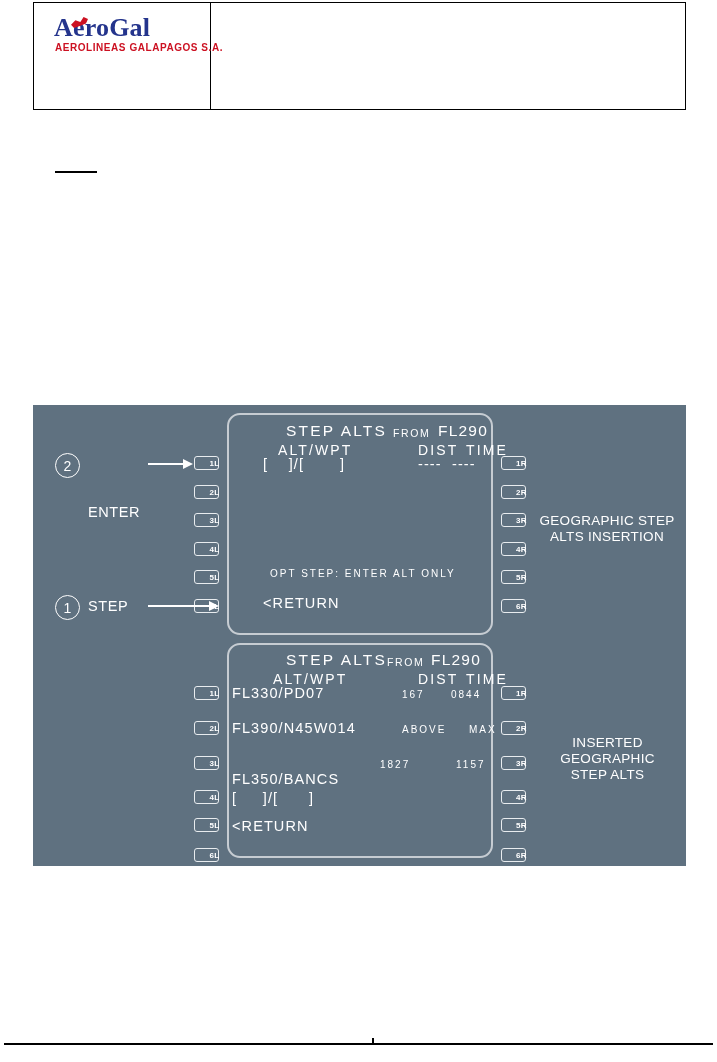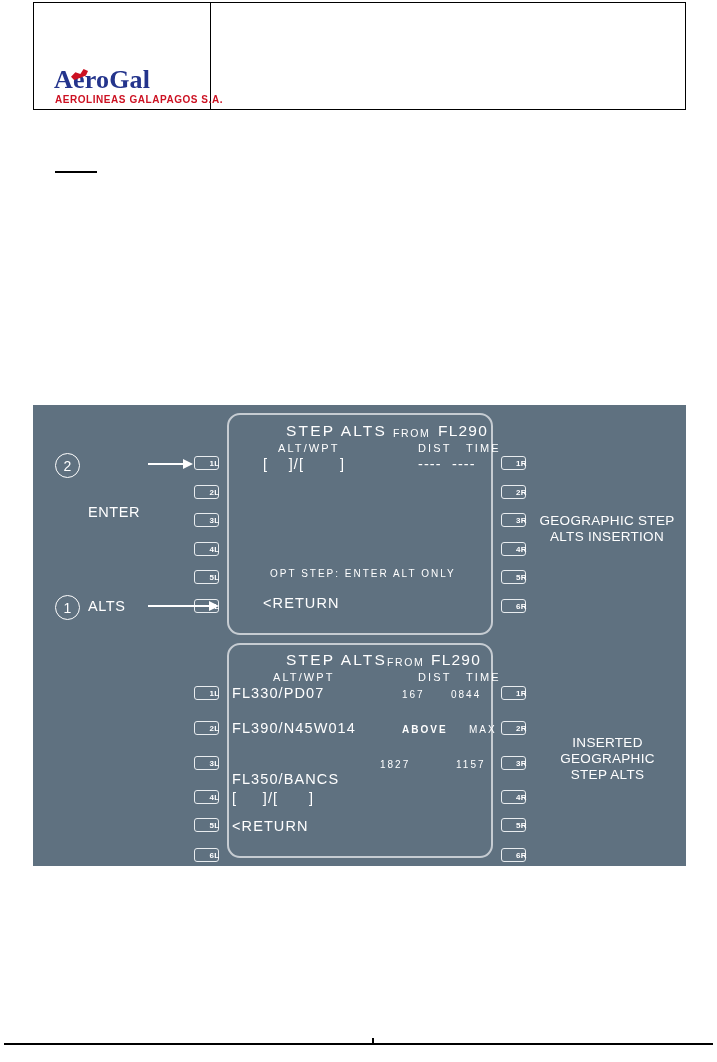--- a/index.html
+++ b/index.html
@@ -8,21 +8,21 @@
     font-family:"Liberation Sans",sans-serif;color:#000;
   }
 
   
   .hdr-table{
     position:absolute;left:33px;top:2px;width:653px;height:108px;
     border:1.5px solid #000;box-sizing:border-box;display:flex;
   }
   .hdr-logo-cell{
     width:177px;border-right:1.5px solid #000;box-sizing:border-box;
-    display:flex;align-items:flex-end;justify-content:center;padding-top:10px;
+    display:flex;align-items:flex-start;justify-content:center;padding-top:10px;
   }
   .hdr-right-cell{flex:1;}
 
   .logo{position:relative;width:140px;height:44px;}
   .logo-word{
     position:absolute;left:2px;top:0;font-family:"Liberation Serif",serif;
     font-size:26px;font-weight:bold;color:#24348c;letter-spacing:.2px;
     white-space:nowrap;
   }
   .logo-bird{
@@ -50,21 +50,21 @@
     position:absolute;border:2px solid #c6ccd2;border-radius:13px;box-sizing:border-box;
   }
   .mcdu-top{left:194px;top:8px;width:266px;height:222px;}
   .mcdu-bot{left:194px;top:238px;width:266px;height:215px;}
 
   
   .scr-line{position:absolute;white-space:pre;color:#ffffff;font-family:"Liberation Sans",sans-serif;}
   .t-title{font-size:15.5px;letter-spacing:2.2px;}
   .t-title-sm{font-size:10.5px;letter-spacing:1.6px;}
   .t-title-val{font-size:15.5px;letter-spacing:1.2px;}
-  .t-small{font-size:11px;letter-spacing:2.1px;}
+  .t-small{font-size:14px;letter-spacing:2.1px;}
   .t-large{font-size:14.5px;letter-spacing:1.1px;}
   .t-med{font-size:10px;letter-spacing:2px;}
 
   
   .lsk{
     position:absolute;width:25px;height:14px;border:1.4px solid #e8ecef;border-radius:3px;
     box-sizing:border-box;color:#ffffff;font-size:8px;font-weight:bold;letter-spacing:.4px;
     display:flex;align-items:center;justify-content:center;font-family:"Liberation Sans",sans-serif;padding-left:16px;
   }
 
@@ -134,21 +134,21 @@
 
   <div class="scr-line t-small" style="left:240px;top:266px;">ALT/WPT</div>
   <div class="scr-line t-small" style="left:385px;top:266px;">DIST</div>
   <div class="scr-line t-small" style="left:433px;top:266px;">TIME</div>
 
   <div class="scr-line t-large" style="left:199px;top:280px;">FL330/PD07</div>
   <div class="scr-line t-med" style="left:369px;top:284px;">167</div>
   <div class="scr-line t-med" style="left:418px;top:284px;">0844</div>
 
   <div class="scr-line t-large" style="left:199px;top:315px;">FL390/N45W014</div>
-  <div class="scr-line t-med" style="left:369px;top:319px;font-weight:bold;">ABOVE</div>
+  <div class="scr-line t-med" style="left:369px;top:319px;">ABOVE</div>
   <div class="scr-line t-med" style="left:436px;top:319px;">MAX</div>
 
   <div class="scr-line t-large" style="left:199px;top:366px;">FL350/BANCS</div>
   <div class="scr-line t-med" style="left:347px;top:354px;">1827</div>
   <div class="scr-line t-med" style="left:423px;top:354px;">1157</div>
 
   <div class="scr-line t-large" style="left:199px;top:385px;">[     ]/[      ]</div>
   <div class="scr-line t-large" style="left:199px;top:413px;">&lt;RETURN</div>
 
   <div class="lsk" style="left:161px;top:51px;">1L</div>
@@ -178,21 +178,21 @@
   <div class="lsk" style="left:468px;top:385px;">4R</div>
   <div class="lsk" style="left:468px;top:413px;">5R</div>
   <div class="lsk" style="left:468px;top:443px;">6R</div>
 
   <div class="callout-num" style="left:22px;top:48px;">2</div>
   <div class="callout-label" style="left:55px;top:51px;margin-top:48px;">ENTER</div>
   <div class="arrow-line" style="left:115px;top:58px;width:37px;"></div>
   <div class="arrow-head" style="left:150px;top:53.5px;"></div>
 
   <div class="callout-num" style="left:22px;top:190px;">1</div>
-  <div class="callout-label" style="left:55px;top:193px;">ALTS</div>
+  <div class="callout-label" style="left:55px;top:193px;">STEP</div>
   <div class="arrow-line" style="left:115px;top:200px;width:63px;"></div>
   <div class="arrow-head" style="left:176px;top:195.5px;"></div>
 
   <div class="side-note" style="left:498px;top:108px;width:152px;text-align:center;">GEOGRAPHIC STEP
 ALTS INSERTION</div>
   <div class="side-note" style="left:502px;top:330px;width:145px;">INSERTED
 GEOGRAPHIC
 STEP ALTS</div>
 
 </div>

